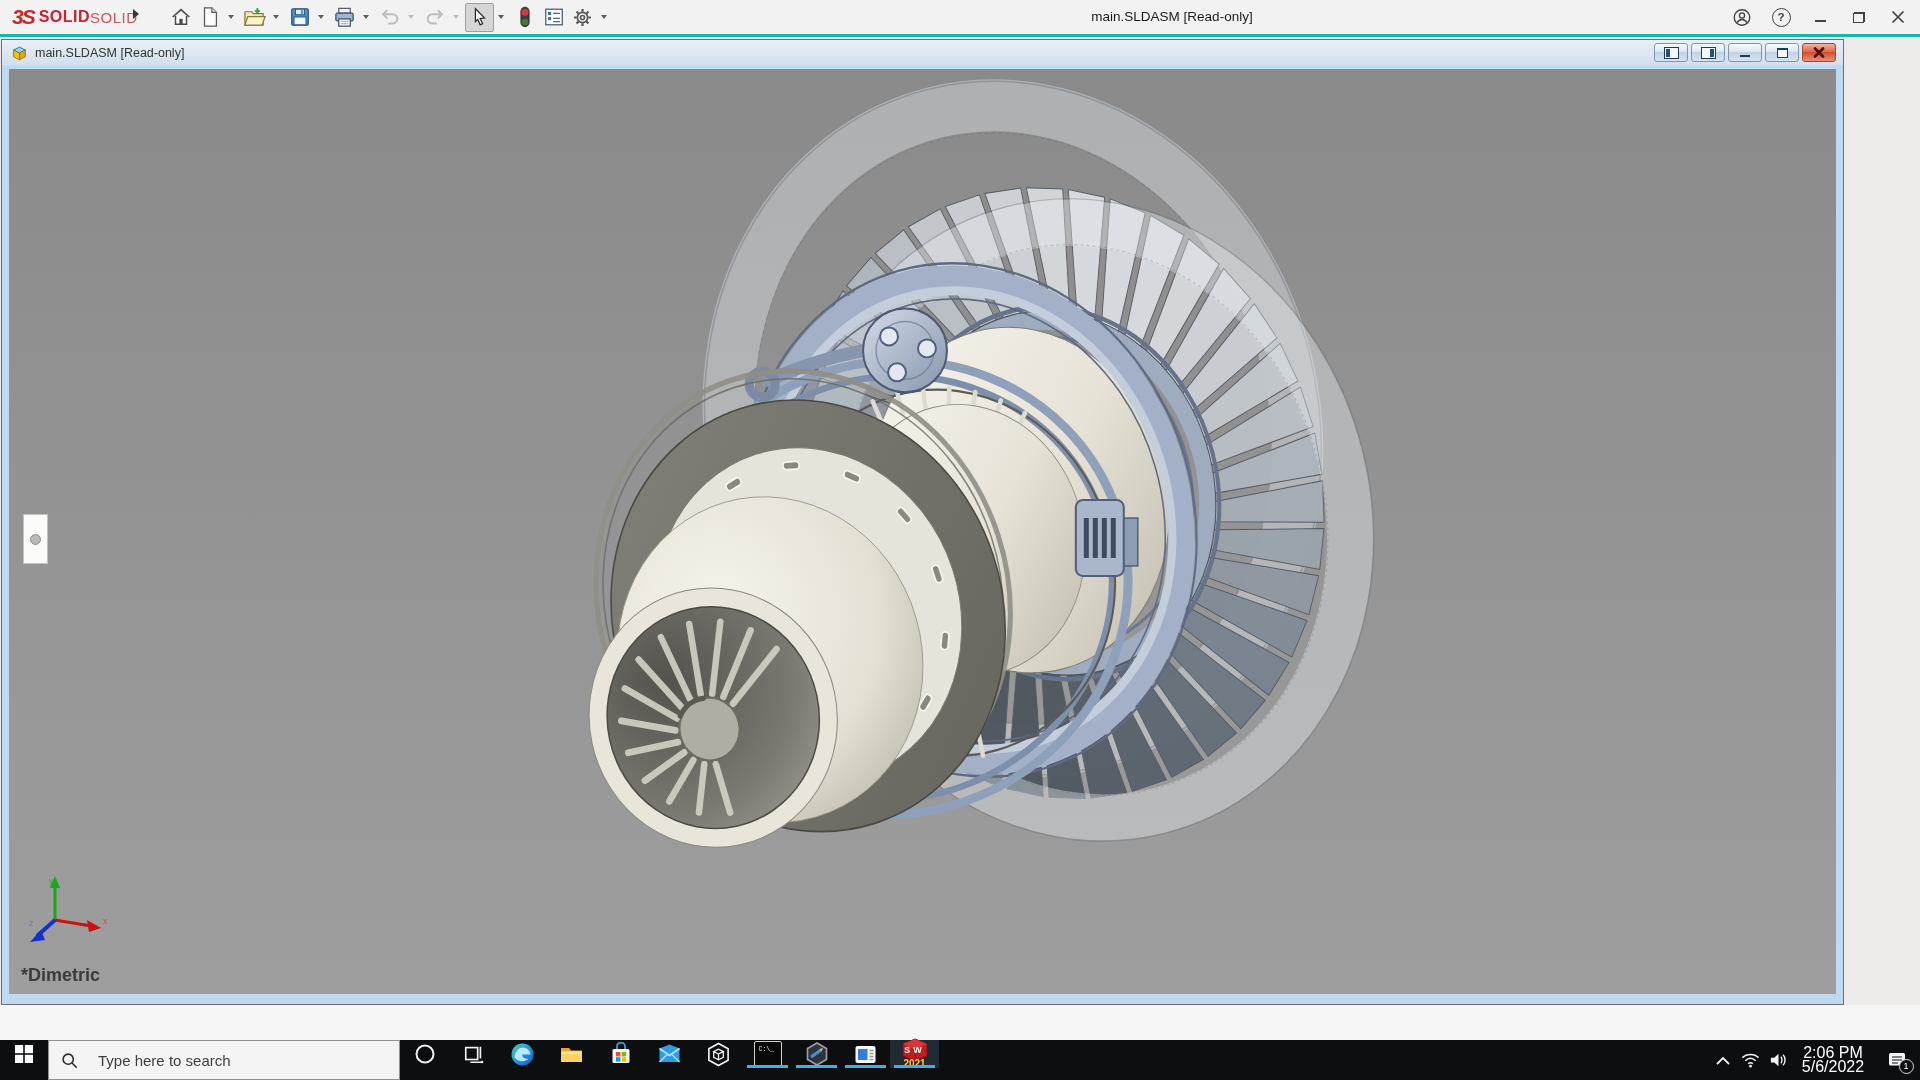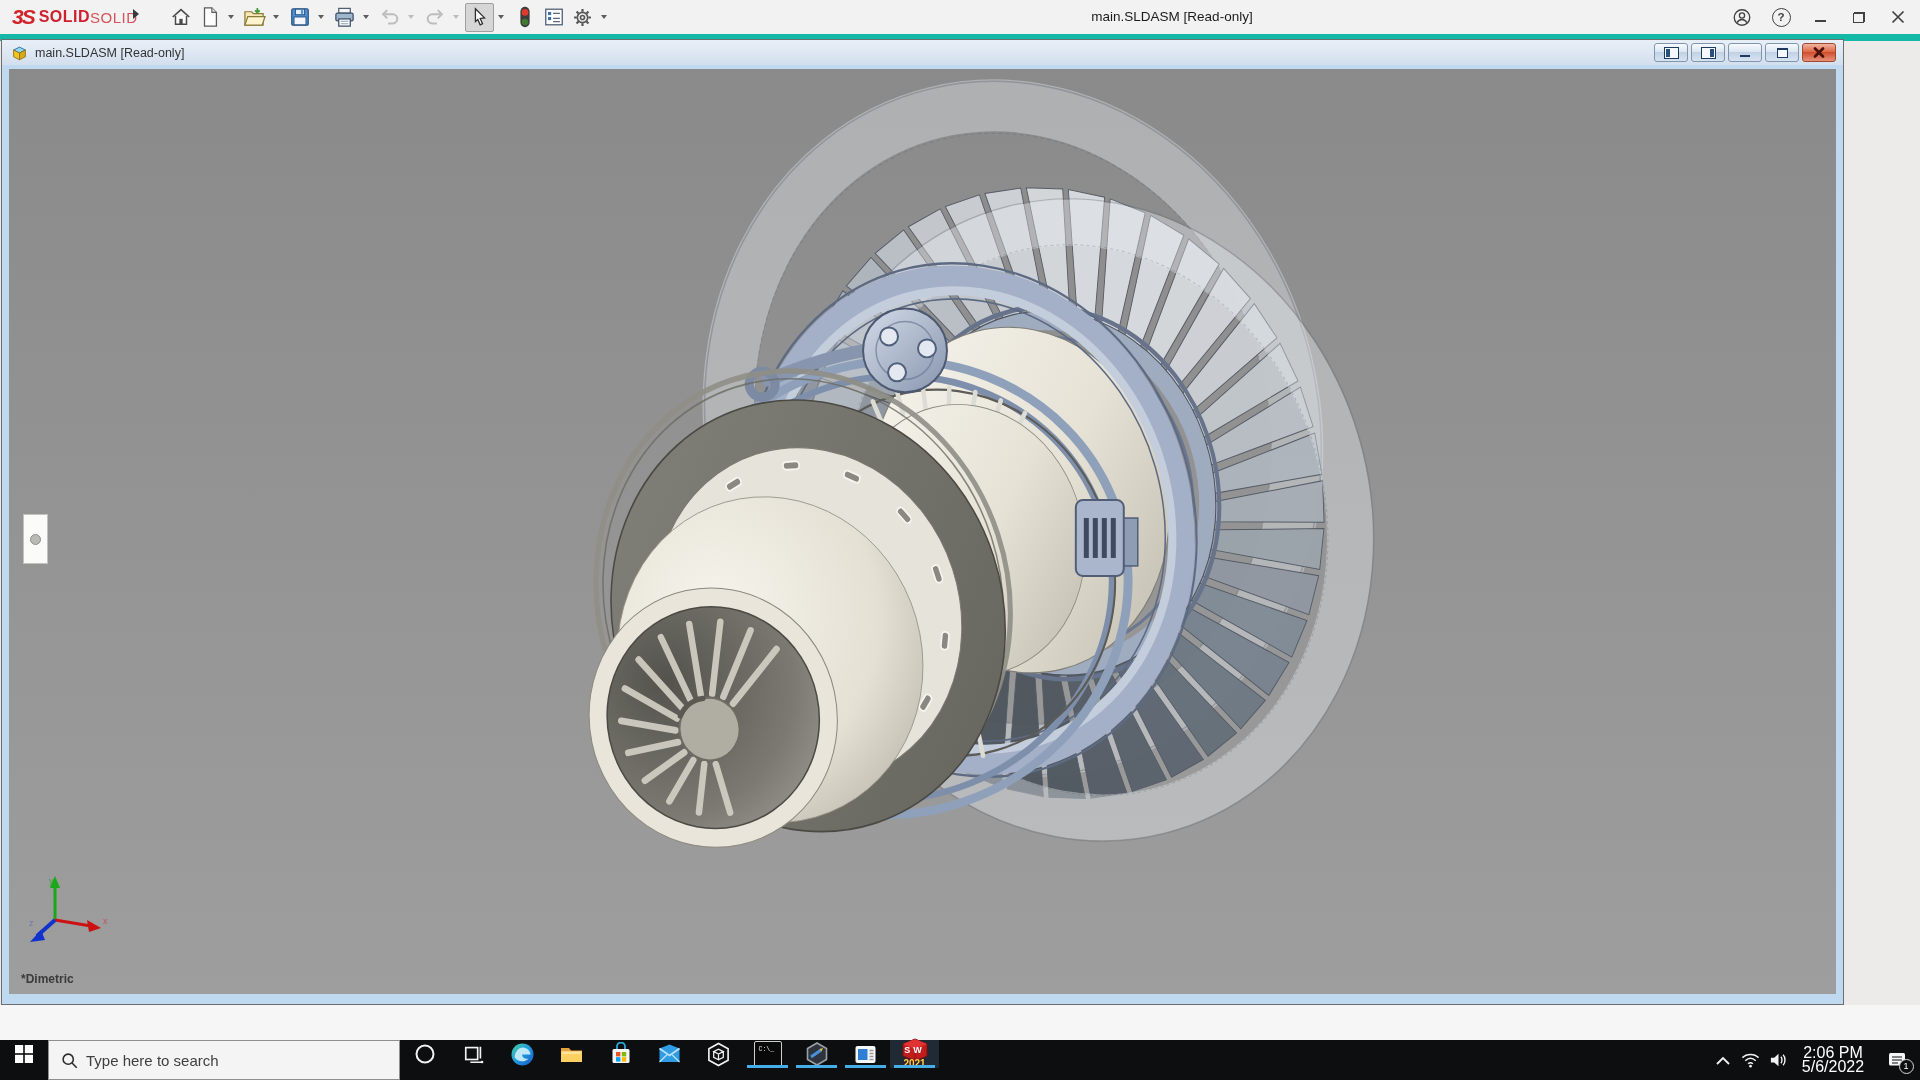--- a/index.html
+++ b/index.html
@@ -1,20 +1,20 @@
 <!DOCTYPE html>
 <html><head>
 <meta charset="utf-8">
 <style>
   html,body{margin:0;padding:0;background:#000;}
   .screen{position:relative;width:1920px;height:1080px;overflow:hidden;
     font-family:"Liberation Sans",sans-serif;background:#ecebea;}
   
   .app-titlebar{position:absolute;left:0;top:0;width:1920px;height:34px;
-    background:#f3f2f2;border-bottom:7px solid #14b8a6;}
+    background:#f3f2f2;border-bottom:3px solid #14b8a6;}
   .brand{position:absolute;left:12px;top:5px;display:flex;align-items:center;height:24px;}
   .brand .mark{font-weight:800;font-style:italic;font-size:21px;color:#d1232a;letter-spacing:-2px;margin-right:5px;}
   .brand .b1{font-weight:700;font-size:16px;color:#cf2030;letter-spacing:.5px;}
   .brand .b2{font-weight:300;font-size:15px;color:#d4545a;letter-spacing:.5px;}
   .flyout{position:absolute;left:133px;top:9px;width:0;height:0;
     border-left:6px solid #3a3a3a;border-top:5px solid transparent;border-bottom:5px solid transparent;}
   .toolbar{position:absolute;left:166px;top:0;height:34px;display:flex;align-items:center;}
   .tool{width:27px;height:27px;display:flex;align-items:center;justify-content:center;border:1px solid transparent;border-radius:2px;}
   .tool.active{background:#d7d6d6;border-color:#9f9f9f;}
   .dd{width:13px;height:27px;display:flex;align-items:center;justify-content:center;margin-right:3px;}
@@ -45,35 +45,35 @@
   .pane-ico{width:13px;height:10px;border:1.2px solid #1f3a5f;position:relative;background:#f4f8fc;}
   .pane-ico b{position:absolute;top:1px;bottom:1px;width:4px;background:#27507f;}
   .pane-ico.l b{left:1px;} .pane-ico.r b{right:1px;}
   .mini-bar{width:10px;height:0;border-bottom:2.5px solid #1f3a5f;margin-top:7px;}
   .rest-ico{width:9px;height:7px;border:1.5px solid #1f3a5f;border-top-width:2.5px;background:#f4f8fc;}
   
   .viewport{position:absolute;left:0;right:0;top:25px;bottom:0;
     border-left:7px solid #bed9f0;border-right:7px solid #bed9f0;border-bottom:10px solid #bed9f0;border-top:4px solid #bed9f0;
     background:linear-gradient(#8a8a8a,#9e9e9e);box-sizing:border-box;overflow:hidden;}
   .model-svg{position:absolute;left:0;top:0;width:100%;height:100%;}
-  .view-label{position:absolute;left:12px;bottom:8px;font-size:12px;font-weight:700;color:#3b3b3b;}
+  .view-label{position:absolute;left:12px;bottom:8px;font-size:18px;font-weight:700;color:#3b3b3b;}
   .triad{position:absolute;left:20px;bottom:48px;}
   .pane-handle{position:absolute;left:14px;top:445px;width:23px;height:48px;background:#fbfbfa;
     border:1px solid #c2c2c2;display:flex;align-items:center;justify-content:center;}
   .pane-handle i{width:9px;height:9px;border-radius:50%;background:#b9b9b6;border:1px solid #8f8f8c;}
   .under-strip{position:absolute;left:0;right:0;top:1005px;height:35px;background:#f7f6f6;}
   
   .taskbar{position:absolute;left:0;top:1040px;width:1920px;height:40px;background:#0d0e10;display:flex;}
   .tb-btn{position:relative;width:49px;height:28px;display:flex;align-items:center;justify-content:center;flex:0 0 auto;}
   .tb-btn.start{width:48px;}
   .searchbox{position:relative;width:352px;height:40px;background:#f5f4f4;border:1px solid #8f8f8f;
     box-sizing:border-box;display:flex;align-items:center;flex:0 0 auto;}
   .searchbox svg{margin-left:12px;}
   .searchbox input{border:none;outline:none;background:transparent;font-size:15px;color:#2b2b2b;
-    margin-left:6px;width:280px;font-family:"Liberation Sans",sans-serif;}
+    margin-left:18px;width:280px;font-family:"Liberation Sans",sans-serif;}
   .searchbox input::placeholder{color:#3f3f3f;opacity:1;}
   .runline{position:absolute;left:4px;right:4px;bottom:0;height:3px;background:#45aee8;}
   .tb-btn.activeapp{background:rgba(120,170,220,.18);}
   .tb-spacer{flex:1;}
   .tray{display:flex;align-items:center;flex:0 0 auto;height:40px;}
   .tray .titem{display:flex;align-items:center;justify-content:center;height:40px;}
   .clock{width:70px;text-align:center;color:#fff;font-size:16px;line-height:14px;margin:0 6px;}
   .cmdtxt{position:absolute;left:4px;top:4px;color:#e8e8e8;font-family:"Liberation Mono",monospace;font-size:6.5px;}
   .sw-year{position:absolute;left:0;right:0;bottom:1px;text-align:center;font-size:10px;font-weight:700;color:#ffd24a;
     text-shadow:0 0 2px #5a0e0e;}

